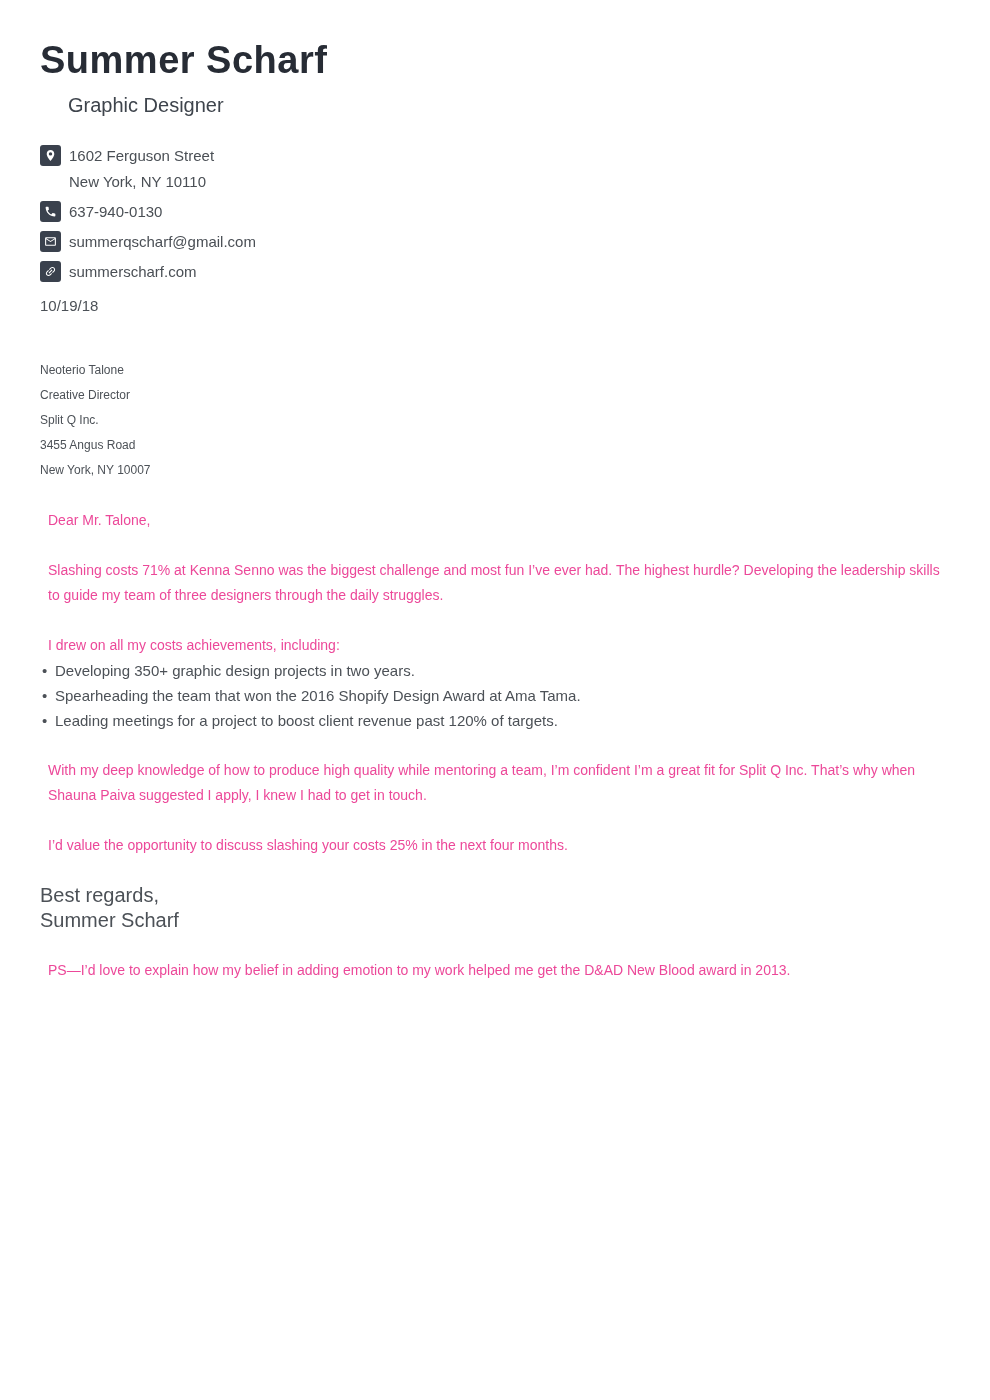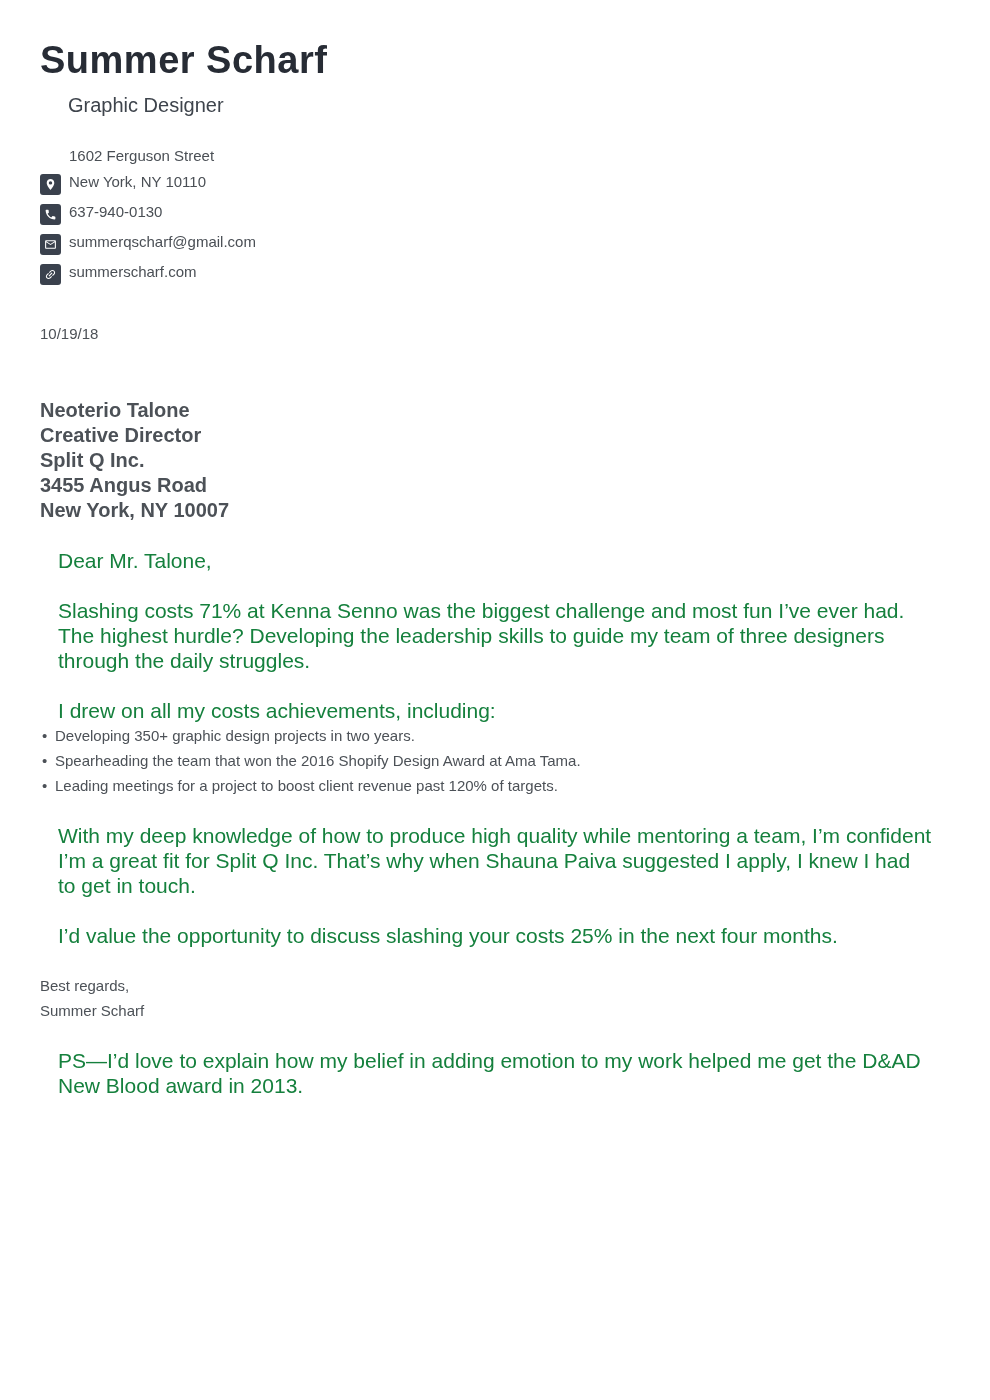--- a/index.html
+++ b/index.html
@@ -31,21 +31,21 @@
     color: #3e444c;
     margin-left: 28px;
   }
   
   .contact {
     list-style: none;
     margin-top: 26px;
   }
   .contact-row {
     display: flex;
-    align-items: flex-end;
+    align-items: flex-start;
     margin-bottom: 4px;
     font-size: 15px;
     line-height: 26px;
     color: #4a4f55;
   }
   .icon-box {
     flex: 0 0 auto;
     width: 21px;
     height: 21px;
     margin-top: 2px;
@@ -53,57 +53,56 @@
     background: #3a414d;
     border-radius: 3px;
     display: flex;
     align-items: center;
     justify-content: center;
   }
   .icon-box svg { width: 13px; height: 13px; fill: #ffffff; display: block; }
   .icon-box.rot svg { transform: rotate(-45deg); }
   
   .date {
-    margin-top: 36px;
+    margin-top: 8px;
     font-size: 15px;
     line-height: 25px;
     color: #4c5157;
   }
   .recipient {
-    margin-top: 52px;
-    font-size: 20px;
+    margin-top: 40px;
+    font-size: 12px;
     line-height: 25px;
     color: #4c5157;
-    font-weight: bold;
   }
   .salutation { margin-top: 40px; }
   p.body-par {
-    font-size: 21px;
+    font-size: 14px;
     line-height: 25px;
-    color: #15803d;
-    margin: 25px 18px;
+    color: #ec4899;
+    margin: 25px 8px;
   }
   p.no-bottom { margin-bottom: 0; }
   ul.bullets {
     list-style: none;
     margin: 0;
     padding: 0;
   }
   ul.bullets li {
     display: flex;
     font-size: 15px;
     line-height: 25px;
     color: #4c5157;
   }
   ul.bullets .dot {
     flex: 0 0 13px;
     margin-left: 2px;
     color: #4c5157;
   }
-  .closing-block div { font-size: 15px; line-height: 25px; color: #4c5157; }
+  .closing-block div { font-size: 20px; line-height: 25px; color: #4c5157; }
 </style>
 </head>
 <body>
 
 <div class="page">
 
   <header>
     <h1 class="name">Summer Scharf</h1>
     <div class="subtitle">Graphic Designer</div>
   </header>

